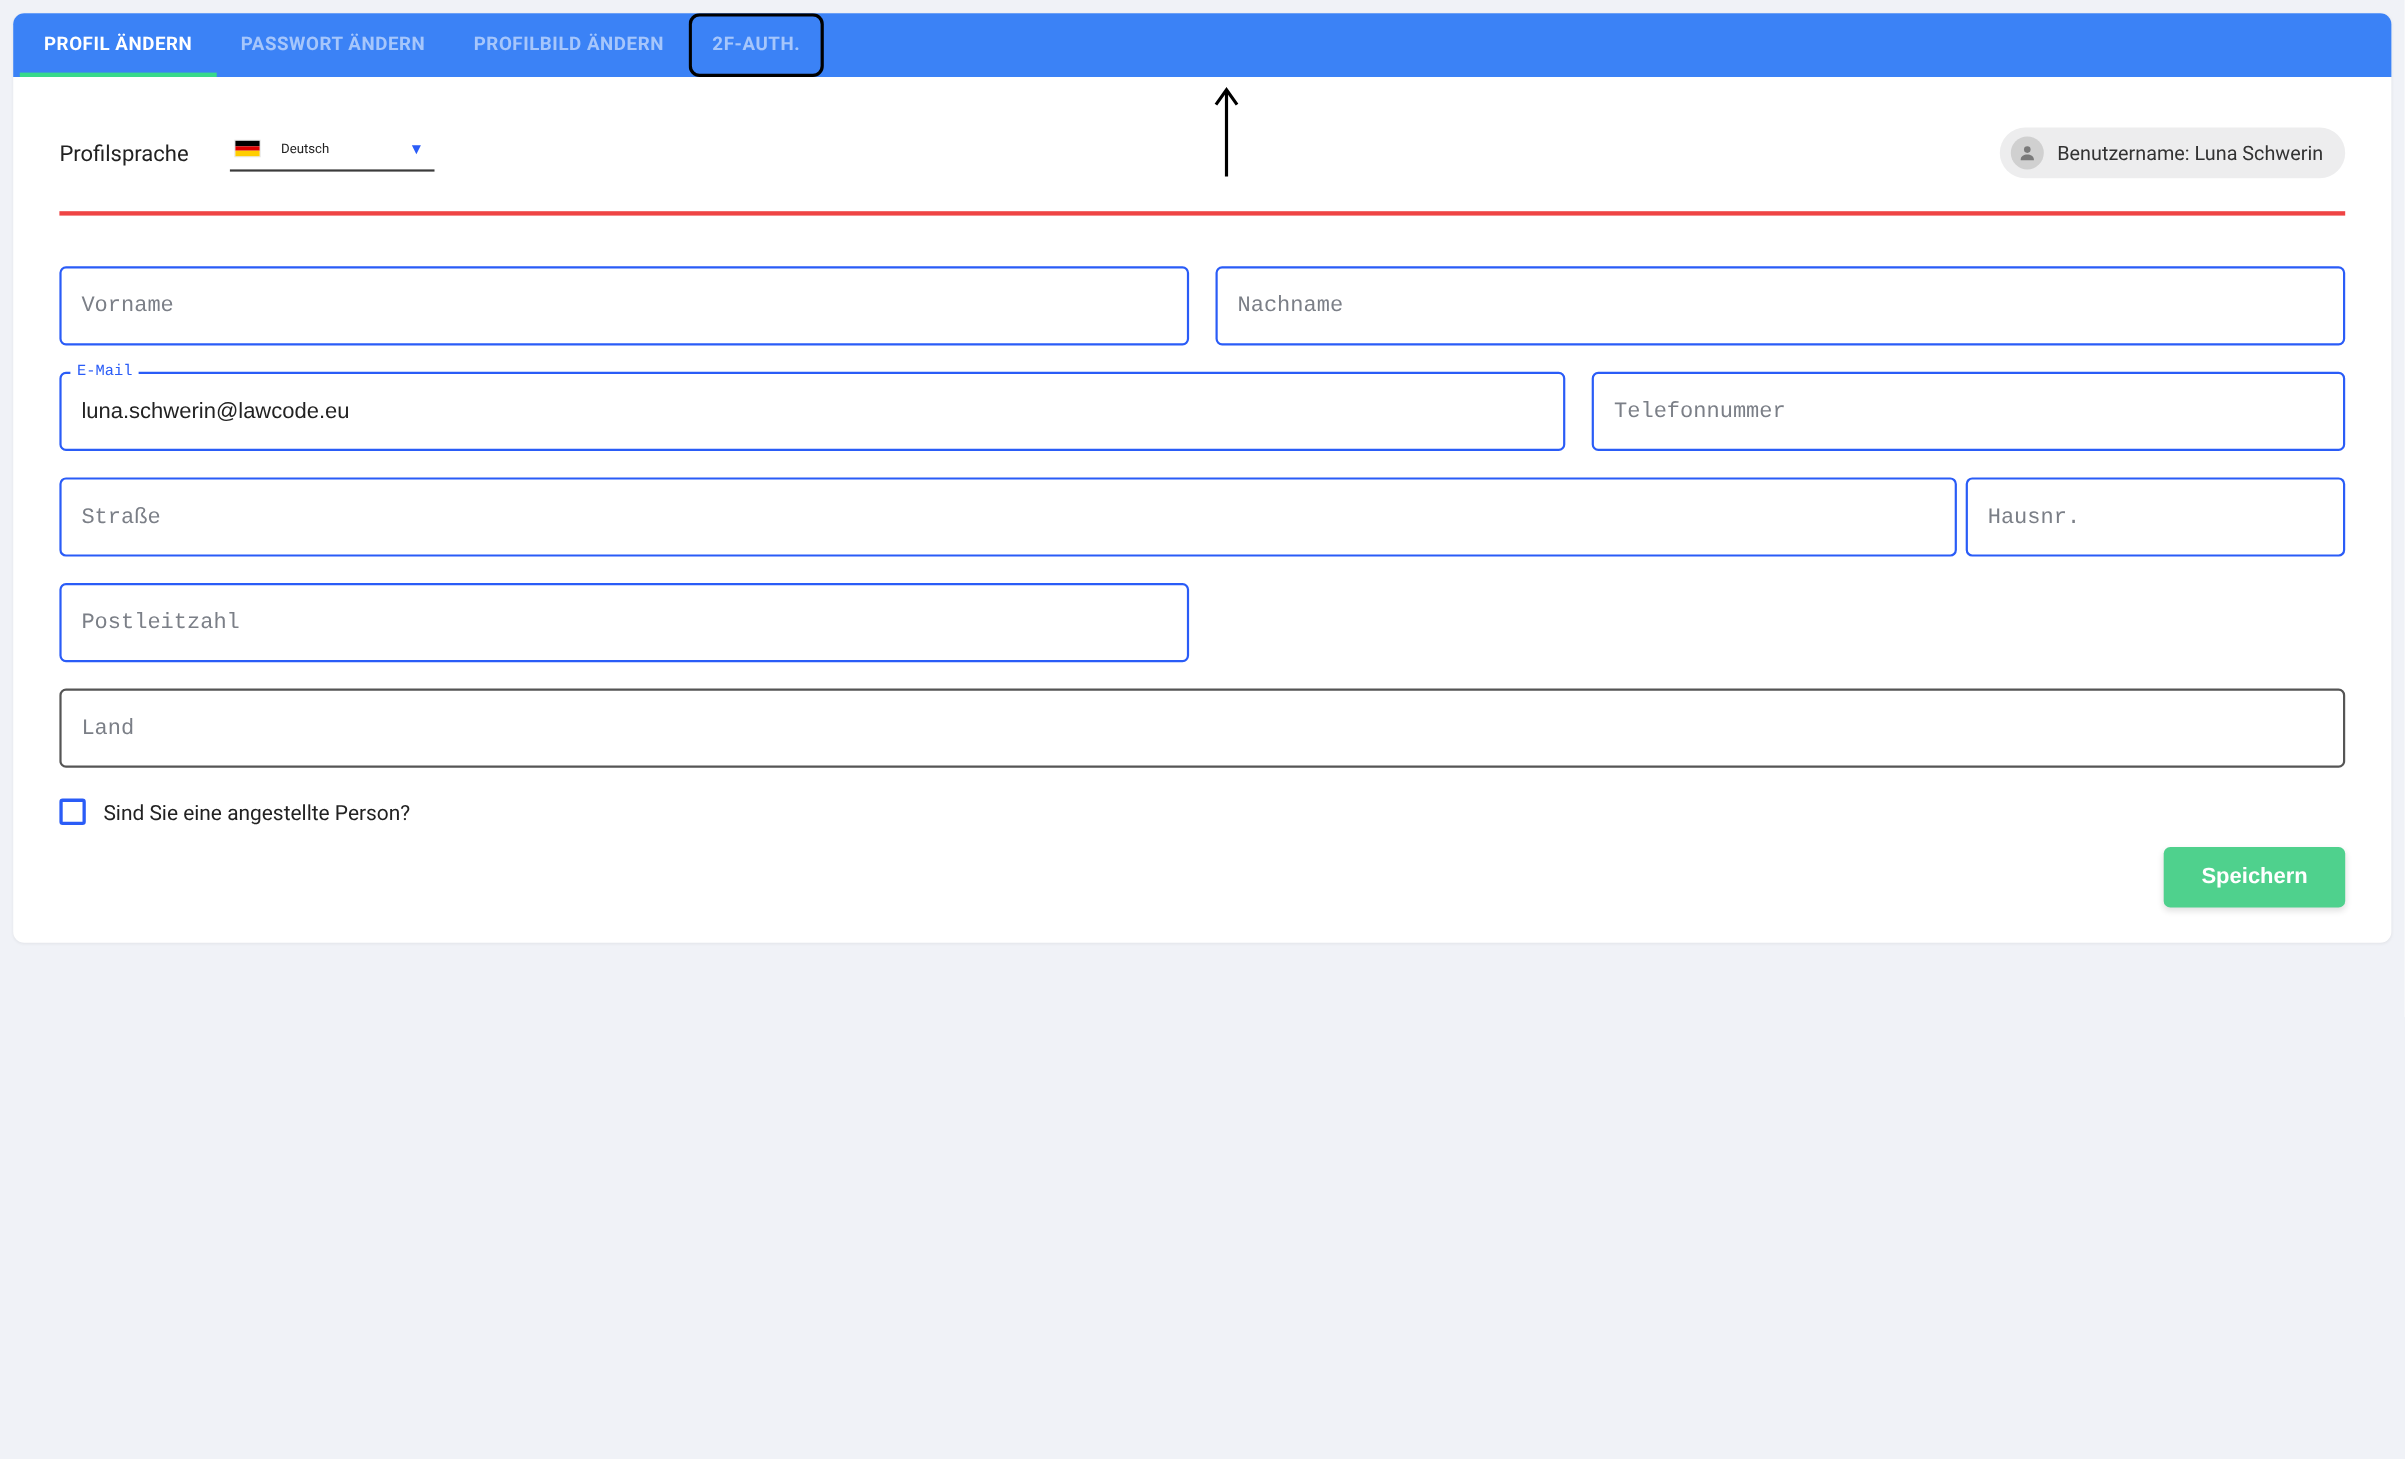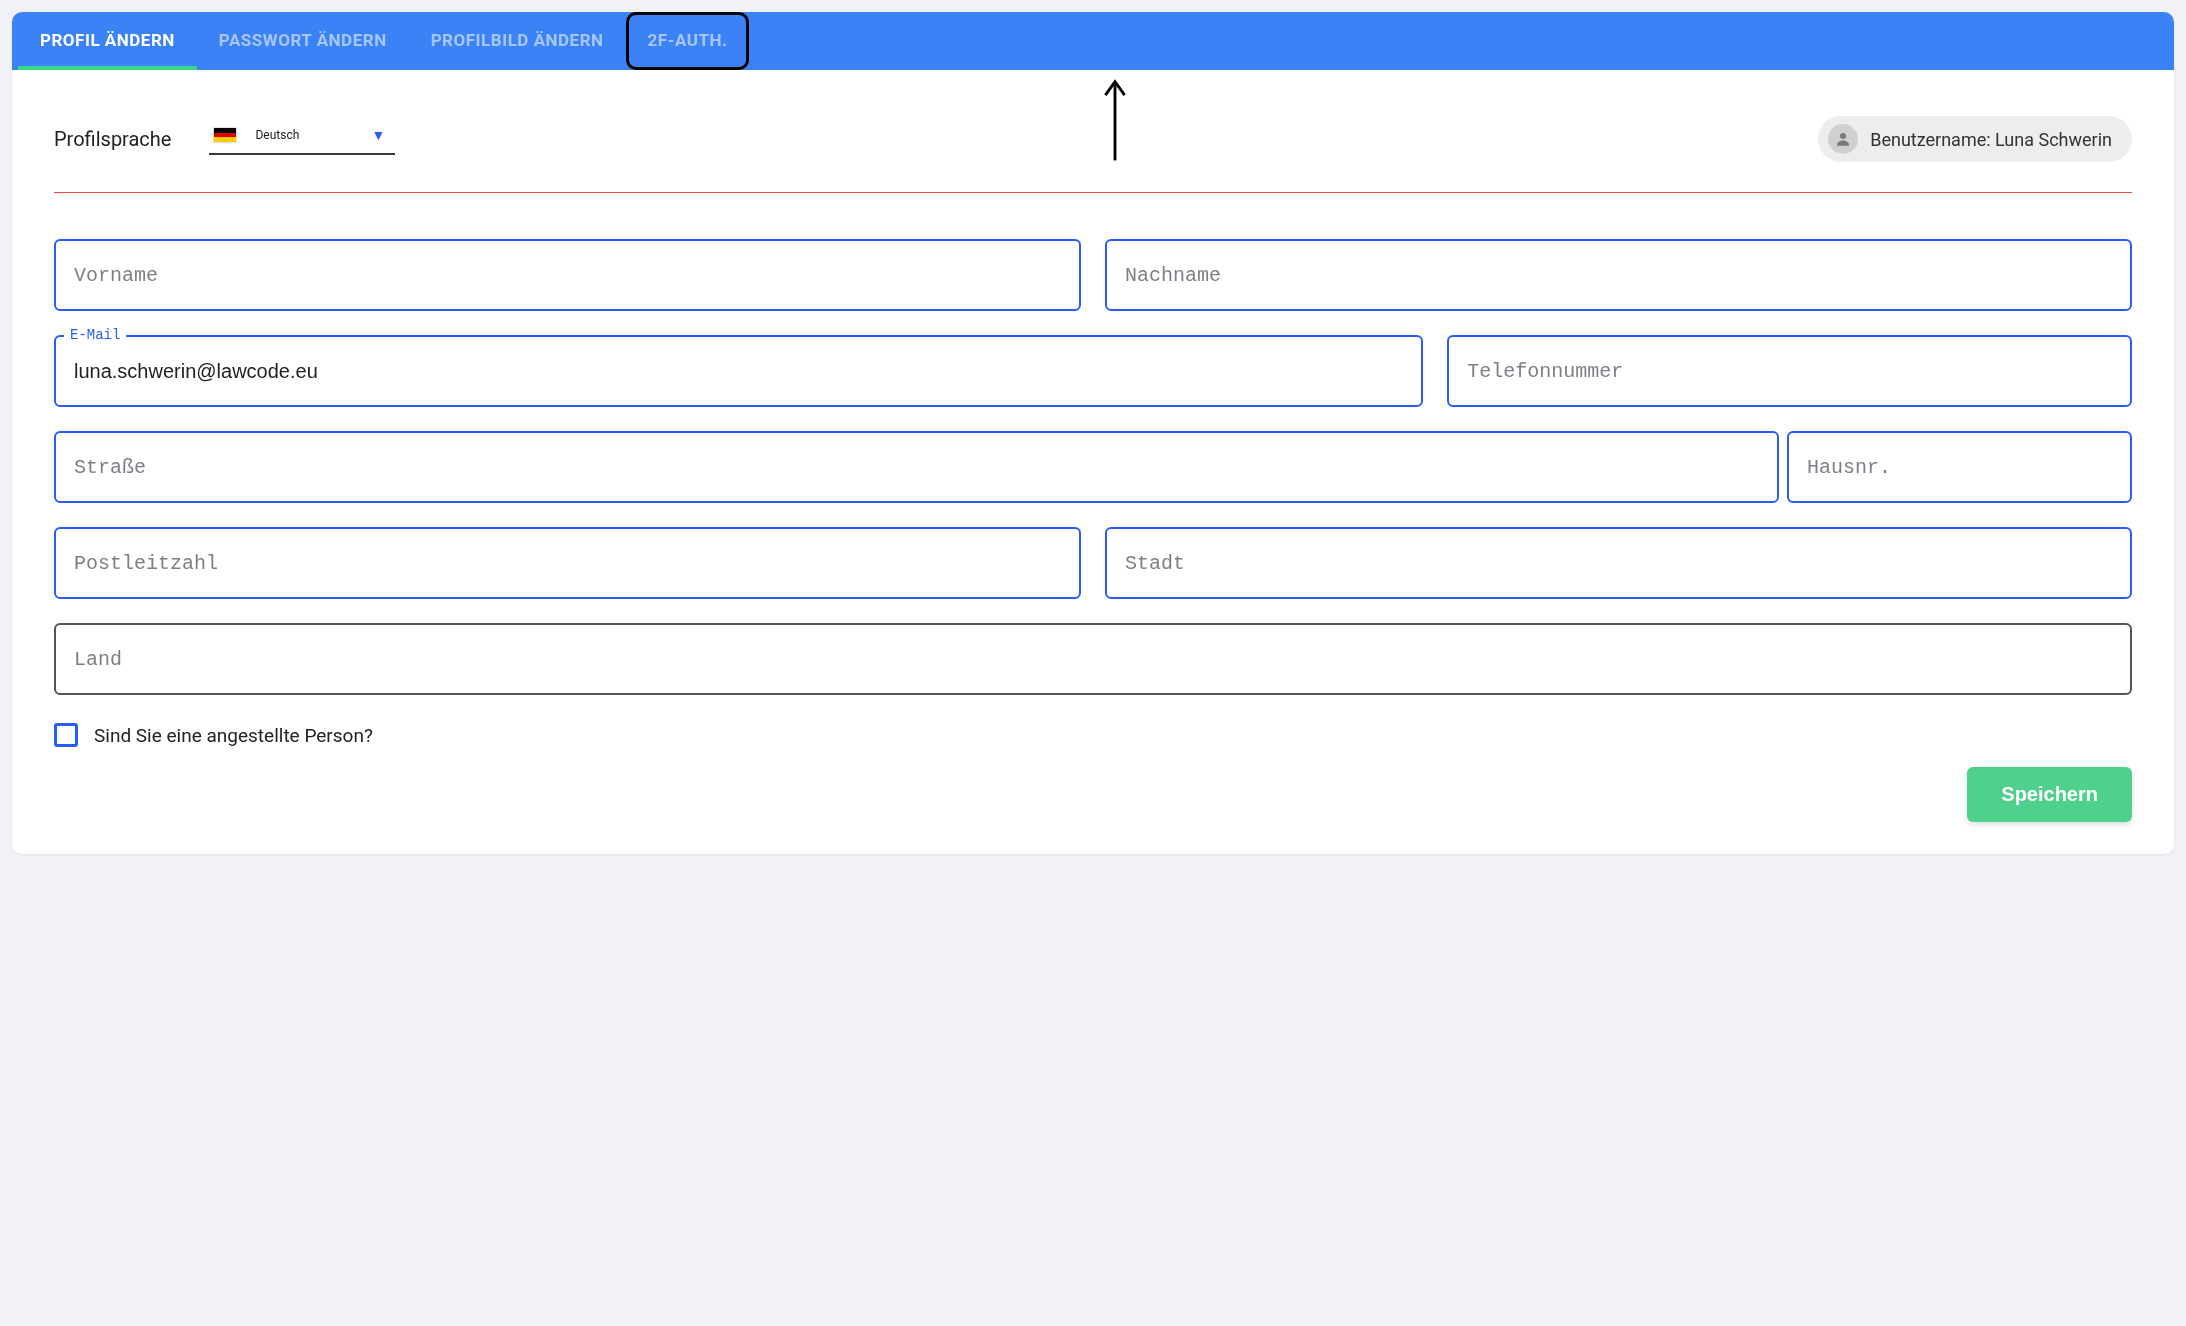--- a/index.html
+++ b/index.html
@@ -66,21 +66,21 @@
       height: 96px;
       pointer-events: none;
     }
 
     
     .toprow {
       display: flex;
       align-items: center;
       justify-content: space-between;
       padding: 26px 0 30px;
-      border-bottom: 1px solid #ef4444;
+      border-bottom: 4px solid #ef4444;
       margin-bottom: 46px;
     }
     .lang-block {
       display: flex;
       align-items: center;
       gap: 38px;
     }
     .lang-label {
       font-size: 20px;
       color: #222;
@@ -299,24 +299,20 @@
           <span class="placeholder">Hausnr.</span>
           <input type="text" value="" style="">
         </div>
       </div>
 
       <div class="field">
         <span class="placeholder">Postleitzahl</span>
         <input type="text" value="" style="">
       </div>
 
-      <div class="field">
-        <span class="placeholder">Stadt</span>
-        <input type="text" value="" style="">
-      </div>
 
       <div class="field neutral full">
         <span class="placeholder">Land</span>
         <input type="text" value="" style="">
       </div>
 
     </div>
 
     <div class="check-row">
       <div class="cbx"></div>

